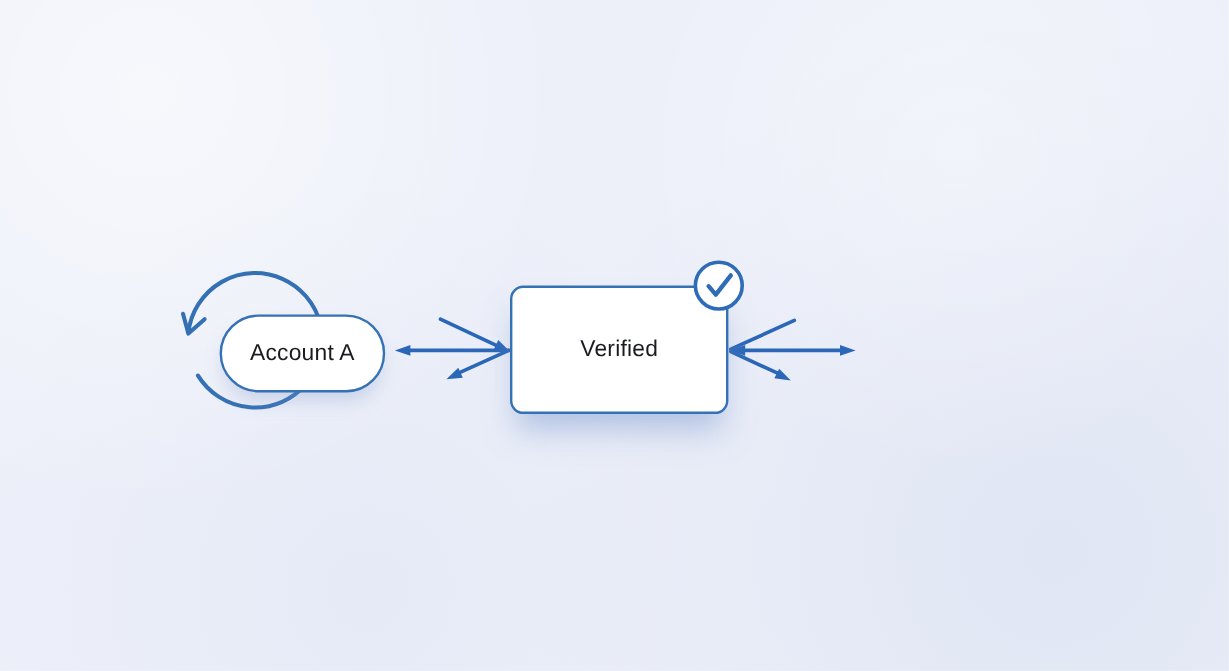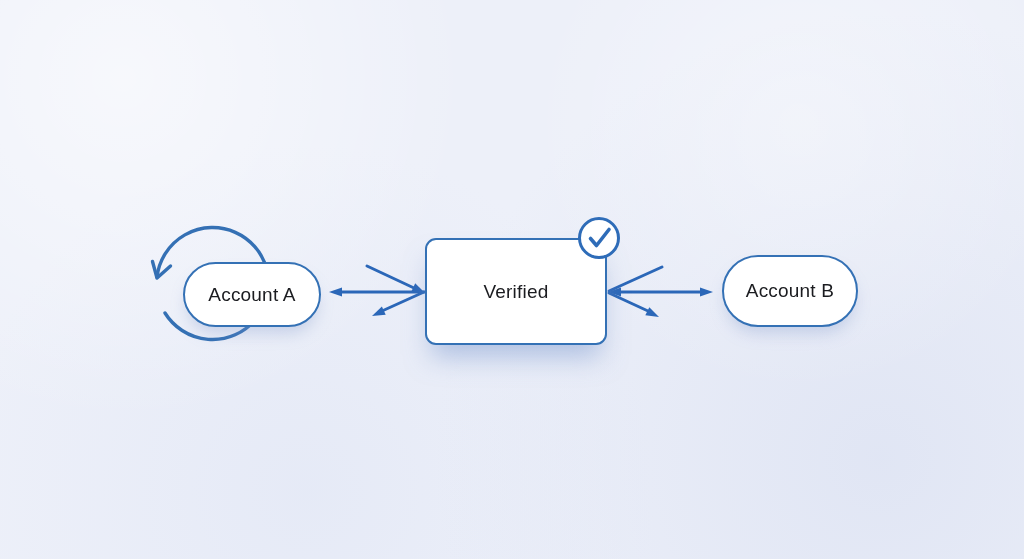--- a/index.html
+++ b/index.html
@@ -114,22 +114,19 @@
   </svg>
 
   <div class="node node-account-a">
     <span>Account A</span>
   </div>
 
   <div class="node node-verified">
     <span>Verified</span>
   </div>
 
-  <div class="node node-account-b">
-    <span>Account B</span>
-  </div>
 
   <svg class="badge-layer" viewBox="0 0 50 50" xmlns="http://www.w3.org/2000/svg">
     <circle class="badge-ring" cx="24" cy="24" r="19.5" fill="#ffffff" stroke="#2e6cb8"></circle>
     <path class="badge-check" d="M 15.5 24.5 L 21.5 31.5 L 34 15.5" stroke="#2e6cb8"></path>
   </svg>
 
 </div>
 
 </body></html>

